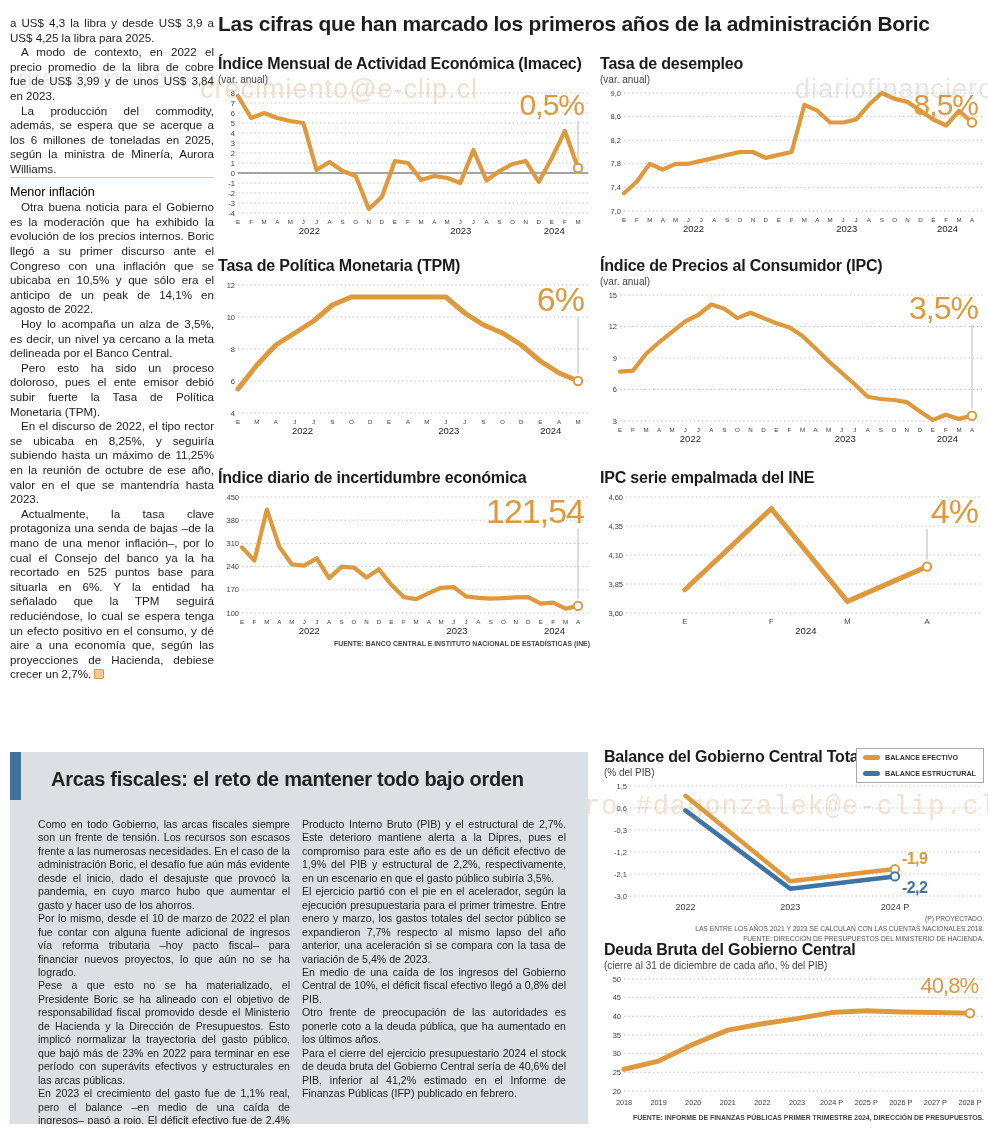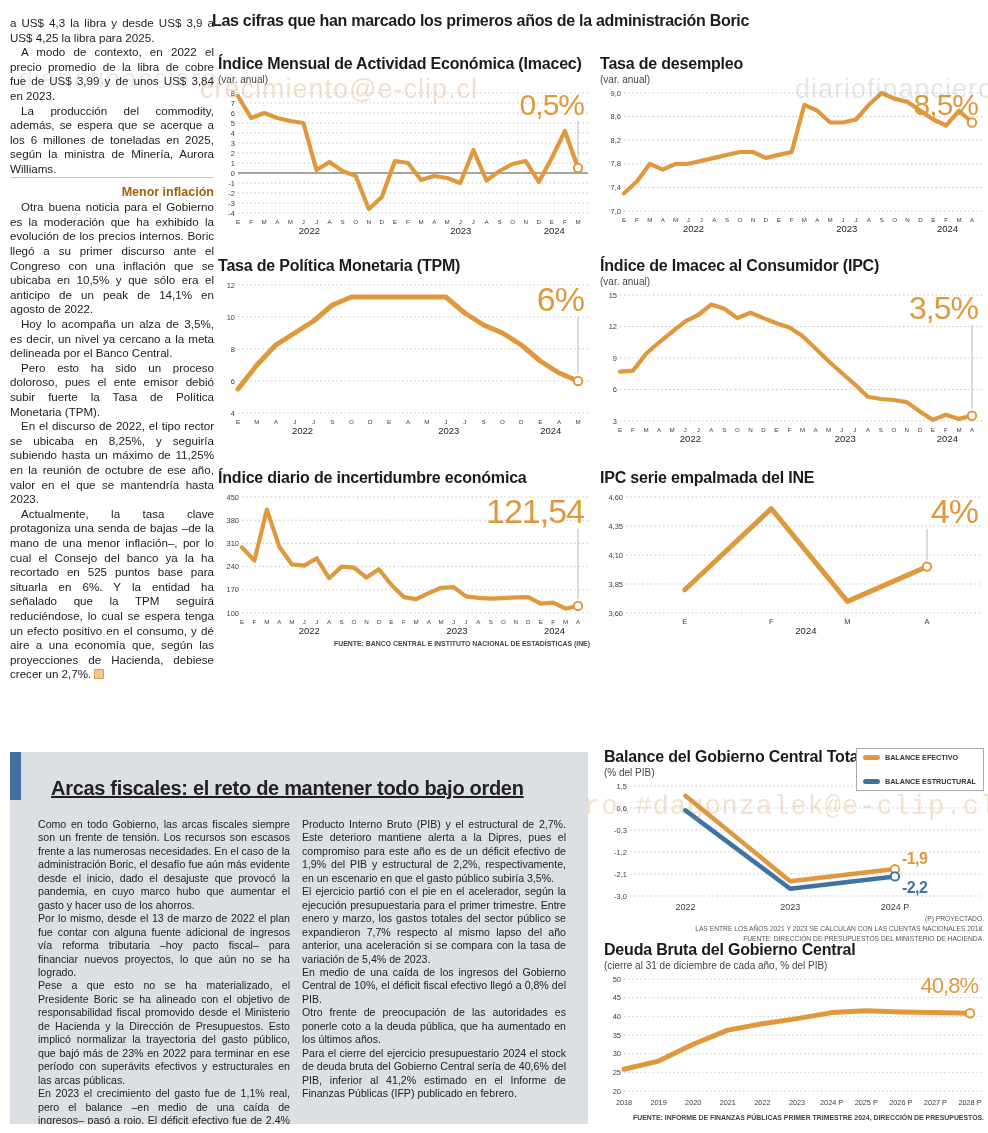--- a/index.html
+++ b/index.html
@@ -3,52 +3,52 @@
 <meta charset="utf-8">
 <style>
   html,body{margin:0;padding:0;background:#fff;}
   #page{position:relative;width:988px;height:1133px;background:#fff;overflow:hidden;
         font-family:"Liberation Sans",sans-serif;color:#1f1f1f;border-radius:28px;}
   
   #left-article{position:absolute;left:10px;top:16px;width:204px;font-size:11.6px;
         line-height:1.26;text-align:justify;color:#1c1c1c;}
   #left-article p{margin:0;}
   #left-article p.ind{text-indent:11px;}
-  .subhead{color:#a16207;font-weight:bold;font-size:12.5px;margin:9px 0 2px;
-        border-top:1.5px solid #b9cfe2;padding-top:7px;text-align:right;}
+  .subhead{color:#000000;font-weight:normal;font-size:12.5px;margin:9px 0 2px;
+        border-top:1.5px solid #b9cfe2;padding-top:7px;text-align:left;}
   .endmark{display:inline-block;width:8px;height:8px;background:#f4c98d;
         border:1.5px solid #dd9a3e;border-radius:1px;vertical-align:-1px;margin-left:3px;}
   
-  #main-title{position:absolute;left:212px;top:12px;width:770px;font-size:16px;
+  #main-title{position:absolute;left:218px;top:12px;width:770px;font-size:21px;
         font-weight:bold;color:#1d1d1d;letter-spacing:-0.3px;}
   
   .chart-panel{position:absolute;}
   .ct{font-size:16px;font-weight:bold;color:#1b1b1b;letter-spacing:-0.2px;line-height:1.15;}
   .cs{font-size:10px;color:#444;margin-top:1px;}
   .chart-panel svg{display:block;overflow:visible;}
   svg text{font-family:"Liberation Sans",sans-serif;}
   .grid{stroke:#b9b9b9;stroke-width:0.8;stroke-dasharray:1.5,2.6;fill:none;}
   .zero{stroke:#8a8a8a;stroke-width:1.3;}
   .drop{stroke:#a8a8a8;stroke-width:0.8;}
   .endpt{fill:#fff;stroke-width:2;}
   .ytick{font-size:7.5px;fill:#3c3c3c;text-anchor:end;}
   .xtick{fill:#3c3c3c;text-anchor:middle;}
   .year{font-size:9.5px;fill:#222;text-anchor:middle;}
   .big{font-weight:500;letter-spacing:-1px;}
   .endlab{font-weight:bold;letter-spacing:-0.5px;}
   .legend{position:absolute;top:0;right:0;border:1px solid #a9a9a9;background:#fff;
-        padding:4px 7px 4px 6px;display:flex;flex-direction:column;gap:15px;}
+        padding:4px 7px 4px 6px;display:flex;flex-direction:column;gap:7px;}
   .lrow{display:flex;align-items:center;gap:5px;font-size:7.2px;font-weight:bold;color:#333;white-space:nowrap;}
   .lbar{width:17px;height:4.5px;border-radius:2.5px;display:inline-block;flex:none;}
   .fn{font-size:6.7px;color:#555;text-align:right;line-height:1.5;}
   .src{font-size:6.9px;color:#444;text-align:right;margin-top:3px;font-weight:bold;}
   
   #fiscal-box{position:absolute;left:10px;top:752px;width:578px;height:372px;
         background:#DCE0E5;overflow:hidden;}
-  #fiscal-header{display:flex;align-items:flex-end;text-decoration:underline;}
+  #fiscal-header{display:flex;align-items:flex-start;}
   #fiscal-bar{width:11px;height:48px;background:#42719D;flex:none;}
   #fiscal-title{font-size:20px;font-weight:bold;color:#222;padding:16px 10px 0 30px;
         letter-spacing:-0.3px;}
   .fcol{position:absolute;top:66px;font-size:10.6px;line-height:1.27;text-align:justify;color:#222;}
   .fcol p{margin:0;}
   #fcol1{left:28px;width:252px;}
   #fcol2{left:292px;width:264px;}
   
   .wm{position:absolute;font-size:27px;letter-spacing:1px;white-space:nowrap;pointer-events:none;}
 </style>
@@ -225,21 +225,21 @@
         <text class="year" x="84.6" y="159">2022</text>
         <text class="year" x="230.8" y="159">2023</text>
         <text class="year" x="332.8" y="159">2024</text>
         <polyline points="20.0,114.0 38.9,90.0 57.8,70.0 76.7,58.0 95.6,46.0 114.4,30.0 133.3,22.0 152.2,22.0 171.1,22.0 190.0,22.0 208.9,22.0 227.8,22.0 246.7,38.0 265.6,50.0 284.4,58.0 303.3,70.0 322.2,86.0 341.1,98.0 360.0,106.0" fill="none" stroke="#DF993C" stroke-width="5" stroke-linejoin="round" stroke-linecap="round"></polyline>
         <line class="drop" x1="360" y1="42" x2="360" y2="99.0"></line>
         <circle class="endpt" cx="360.0" cy="106.0" r="4.2" stroke="#DF993C"></circle>
         <text class="big" x="366" y="36" text-anchor="end" font-size="34" fill="#DF993C">6%</text>
       </svg>
     </div>
   <div class="chart-panel" style="left:600px;top:257px;width:384px;">
-      <div class="ct">Índice de Imacec al Consumidor (IPC)</div>
+      <div class="ct">Índice de Precios al Consumidor (IPC)</div>
       <div class="cs">(var. anual)</div>
       <svg width="384" height="158">
         <line class="grid" x1="20" y1="8.0" x2="382" y2="8.0"></line>
         <text class="ytick" x="17" y="10.6">15</text>
         <line class="grid" x1="20" y1="39.5" x2="382" y2="39.5"></line>
         <text class="ytick" x="17" y="42.1">12</text>
         <line class="grid" x1="20" y1="71.0" x2="382" y2="71.0"></line>
         <text class="ytick" x="17" y="73.6">9</text>
         <line class="grid" x1="20" y1="102.5" x2="382" y2="102.5"></line>
         <text class="ytick" x="17" y="105.1">6</text>
@@ -360,21 +360,21 @@
       </svg>
     </div>
 
   <div id="fiscal-box">
     <div id="fiscal-header">
       <div id="fiscal-bar"></div>
       <div id="fiscal-title">Arcas fiscales: el reto de mantener todo bajo orden</div>
     </div>
     <div class="fcol" id="fcol1">
       <p>Como en todo Gobierno, las arcas fiscales siempre son un frente de tensión. Los recursos son escasos frente a las numerosas necesidades. En el caso de la administración Boric, el desafío fue aún más evidente desde el inicio, dado el desajuste que provocó la pandemia, en cuyo marco hubo que aumentar el gasto y hacer uso de los ahorros.</p>
-      <p>Por lo mismo, desde el 13 de marzo de 2022 el plan fue contar con alguna fuente adicional de ingresos vía reforma tributaria –hoy pacto fiscal– para financiar nuevos proyectos, lo que aún no se ha logrado.</p>
+      <p>Por lo mismo, desde el 10 de marzo de 2022 el plan fue contar con alguna fuente adicional de ingresos vía reforma tributaria –hoy pacto fiscal– para financiar nuevos proyectos, lo que aún no se ha logrado.</p>
       <p>Pese a que esto no se ha materializado, el Presidente Boric se ha alineado con el objetivo de responsabilidad fiscal promovido desde el Ministerio de Hacienda y la Dirección de Presupuestos. Esto implicó normalizar la trayectoria del gasto público, que bajó más de 23% en 2022 para terminar en ese período con superávits efectivos y estructurales en las arcas públicas.</p>
       <p>En 2023 el crecimiento del gasto fue de 1,1% real, pero el balance –en medio de una caída de ingresos–  pasó a rojo. El déficit efectivo fue de 2,4% del</p>
     </div>
     <div class="fcol" id="fcol2">
       <p>Producto Interno Bruto (PIB) y el estructural de 2,7%. Este deterioro mantiene alerta a la Dipres, pues el compromiso para este año es de un déficit efectivo de 1,9% del PIB y estructural de 2,2%, respectivamente, en un escenario en que el gasto público subiría 3,5%.</p>
       <p>El ejercicio partió con el pie en el acelerador, según la ejecución presupuestaria para el primer trimestre. Entre enero y marzo, los gastos totales del sector público se expandieron 7,7% respecto al mismo lapso del año anterior, una aceleración si se compara con la tasa de variación de 5,4% de 2023.</p>
       <p>En medio de una caída de los ingresos del Gobierno Central de 10%, el déficit fiscal efectivo llegó a 0,8% del PIB.</p>
       <p>Otro frente de preocupación de las autoridades es ponerle coto a la deuda pública, que ha aumentado en los últimos años.</p>
       <p>Para el cierre del ejercicio presupuestario 2024 el stock de deuda bruta del Gobierno Central sería de 40,6% del PIB, inferior al 41,2% estimado en el Informe de Finanzas Públicas (IFP) publicado en febrero.</p>
     </div>

